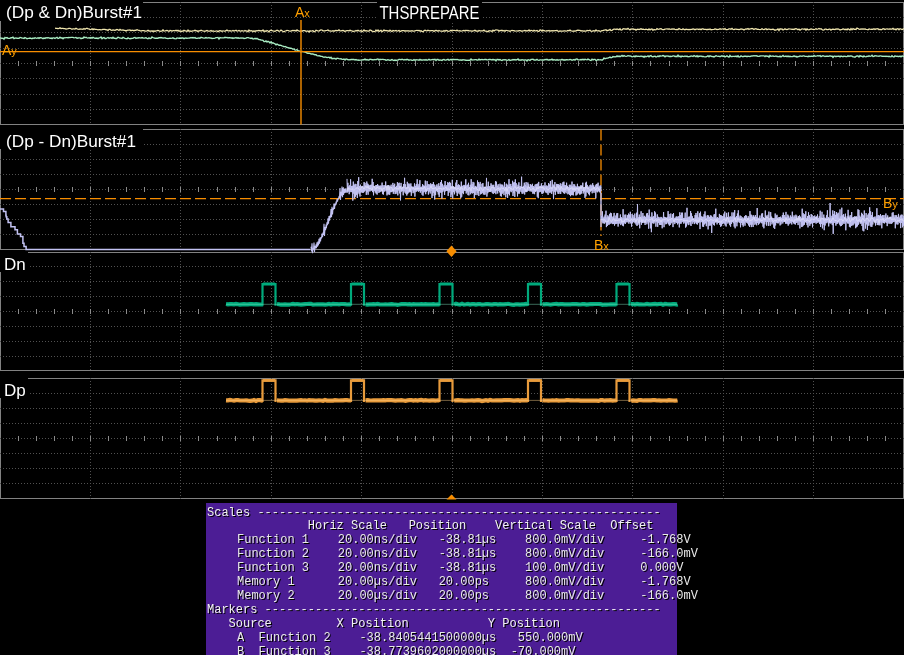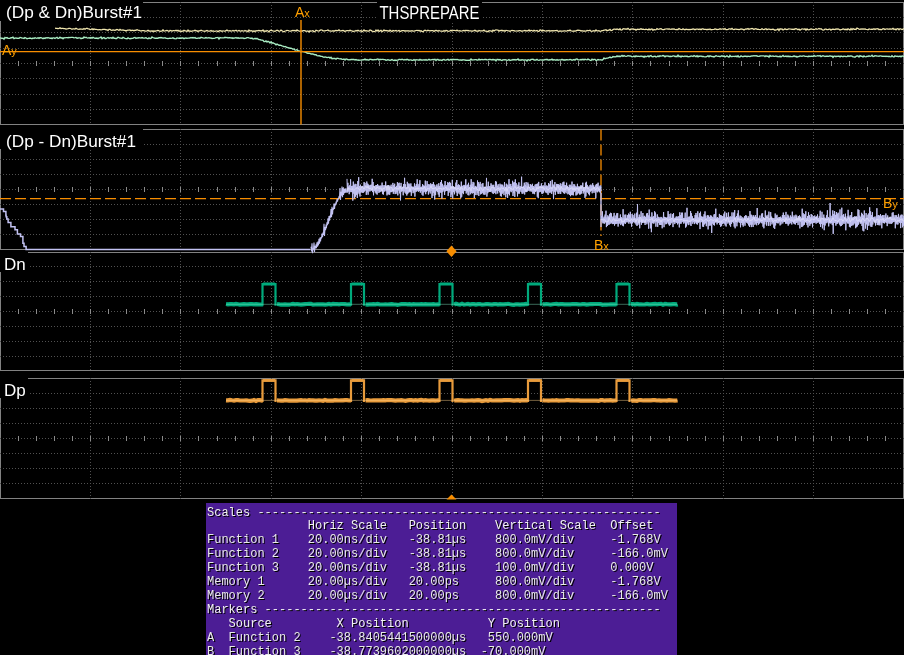--- a/index.html
+++ b/index.html
@@ -1,19 +1,19 @@
 <!DOCTYPE html>
 <html><head><meta charset="utf-8"><style>
 html,body{margin:0;padding:0;background:#000;}
 body{width:904px;height:655px;position:relative;overflow:hidden;font-family:"Liberation Sans",sans-serif;}
 #ibox{position:absolute;left:206px;top:503px;width:471px;height:188px;background:#4c1d95;
  font-family:"Liberation Mono",monospace;font-size:12px;line-height:13.9px;
  padding:3.5px 0 0 1px;box-sizing:border-box;white-space:pre;}
 #ibox .h{color:#f2f2f2;text-shadow:1.2px 1.2px 0 #000;}
-#ibox .d{color:#e9e9e9;text-shadow:1.2px 1.2px 0 #000;}
+#ibox .d{color:#e9e9e9;text-shadow:1.2px 1.2px 0 #000;padding-left:30px;}
 </style></head>
 <body>
 <svg width="904" height="655" style="position:absolute;left:0;top:0" shape-rendering="crispEdges">
     <g>
       <rect x="0.5" y="2.5" width="903" height="122.0" fill="none" stroke="#828282" stroke-width="1"></rect>
       <line x1="0" y1="17.4" x2="904" y2="17.4" stroke="#515151" stroke-width="1" stroke-dasharray="1 2"></line>
       <line x1="0" y1="32.8" x2="904" y2="32.8" stroke="#515151" stroke-width="1" stroke-dasharray="1 2"></line>
       <line x1="0" y1="48.1" x2="904" y2="48.1" stroke="#515151" stroke-width="1" stroke-dasharray="1 2"></line>
       <line x1="0" y1="63.5" x2="904" y2="63.5" stroke="#515151" stroke-width="1" stroke-dasharray="1 2"></line>
       <line x1="0" y1="78.9" x2="904" y2="78.9" stroke="#515151" stroke-width="1" stroke-dasharray="1 2"></line>

